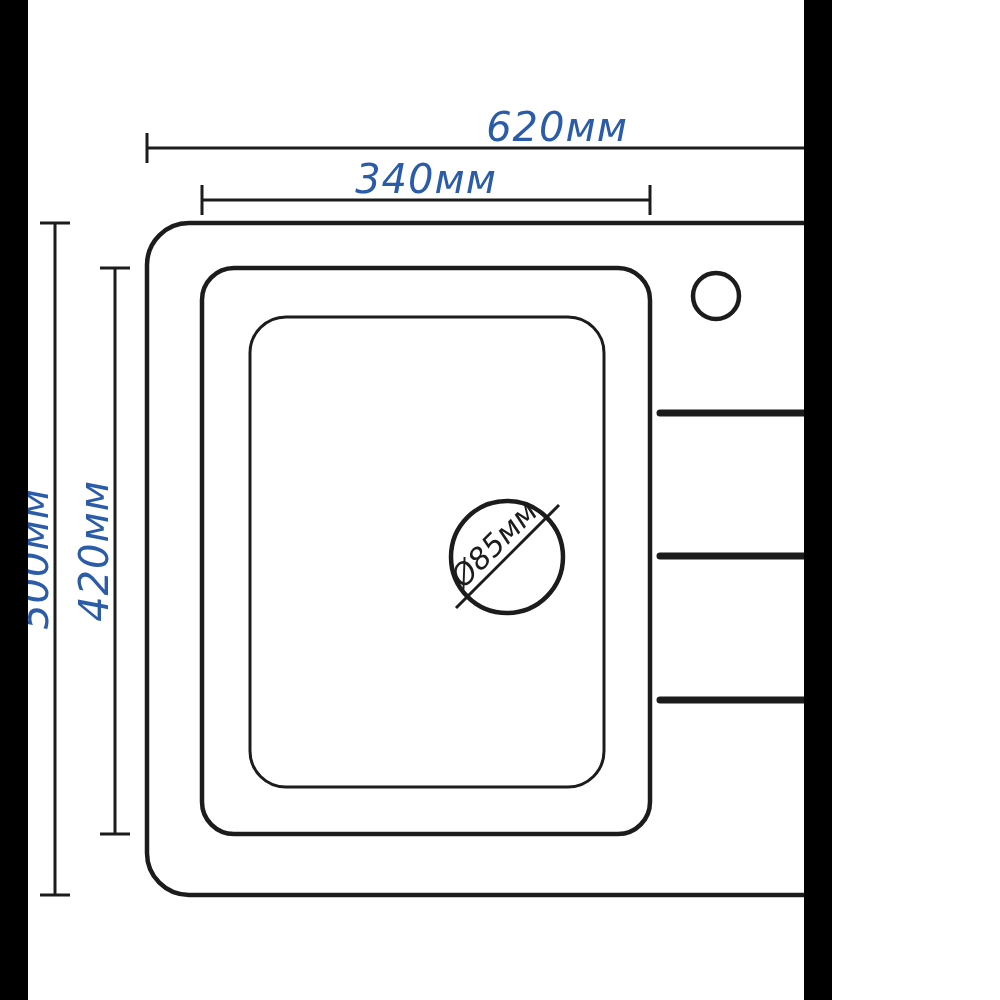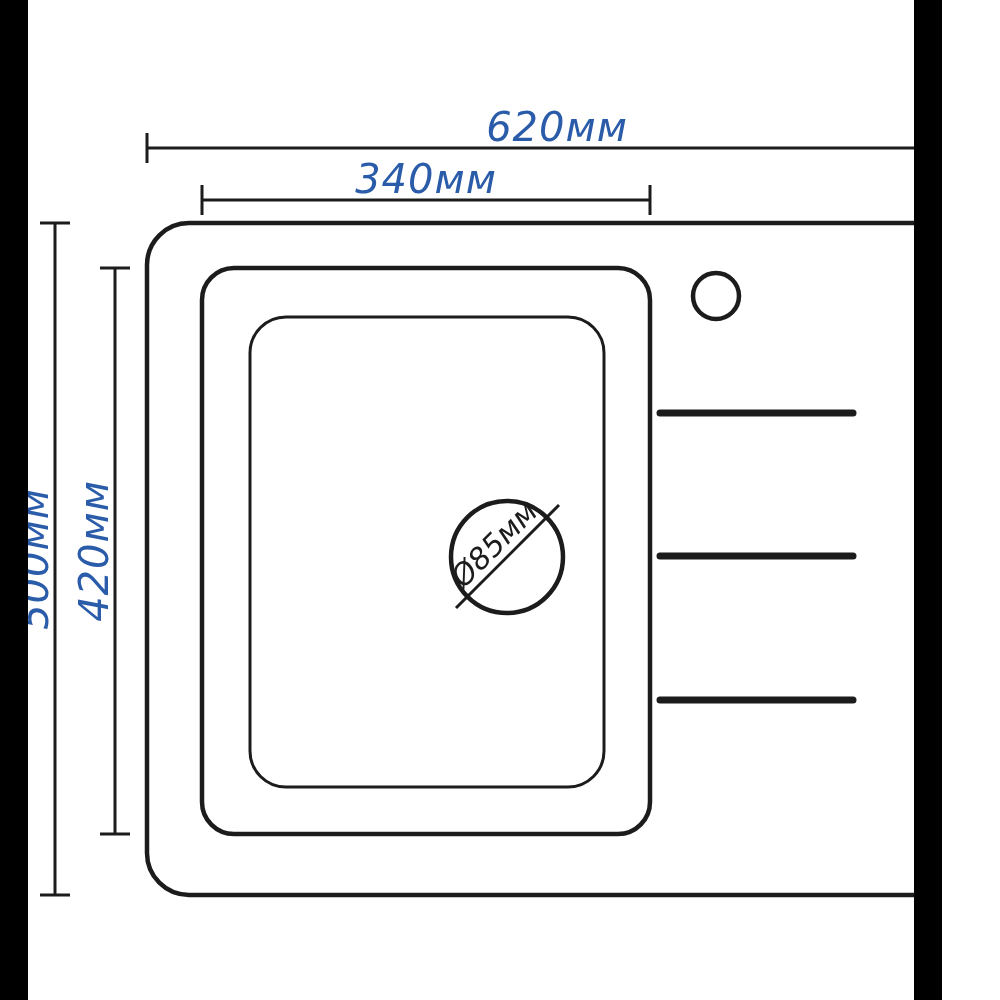--- a/index.html
+++ b/index.html
@@ -3,21 +3,21 @@
 <meta charset="utf-8">
 <style>
   html, body {
     margin: 0;
     padding: 0;
     background: #ffffff;
     font-family: "DejaVu Sans", sans-serif;
   }
   .canvas {
     position: relative;
-    width: 942px;
+    width: 832px;
     height: 1000px;
     background: #ffffff;
     overflow: hidden;
   }
   .side-bar {
     position: absolute;
     top: 0;
     width: 28px;
     height: 1000px;
     background: #000000;

